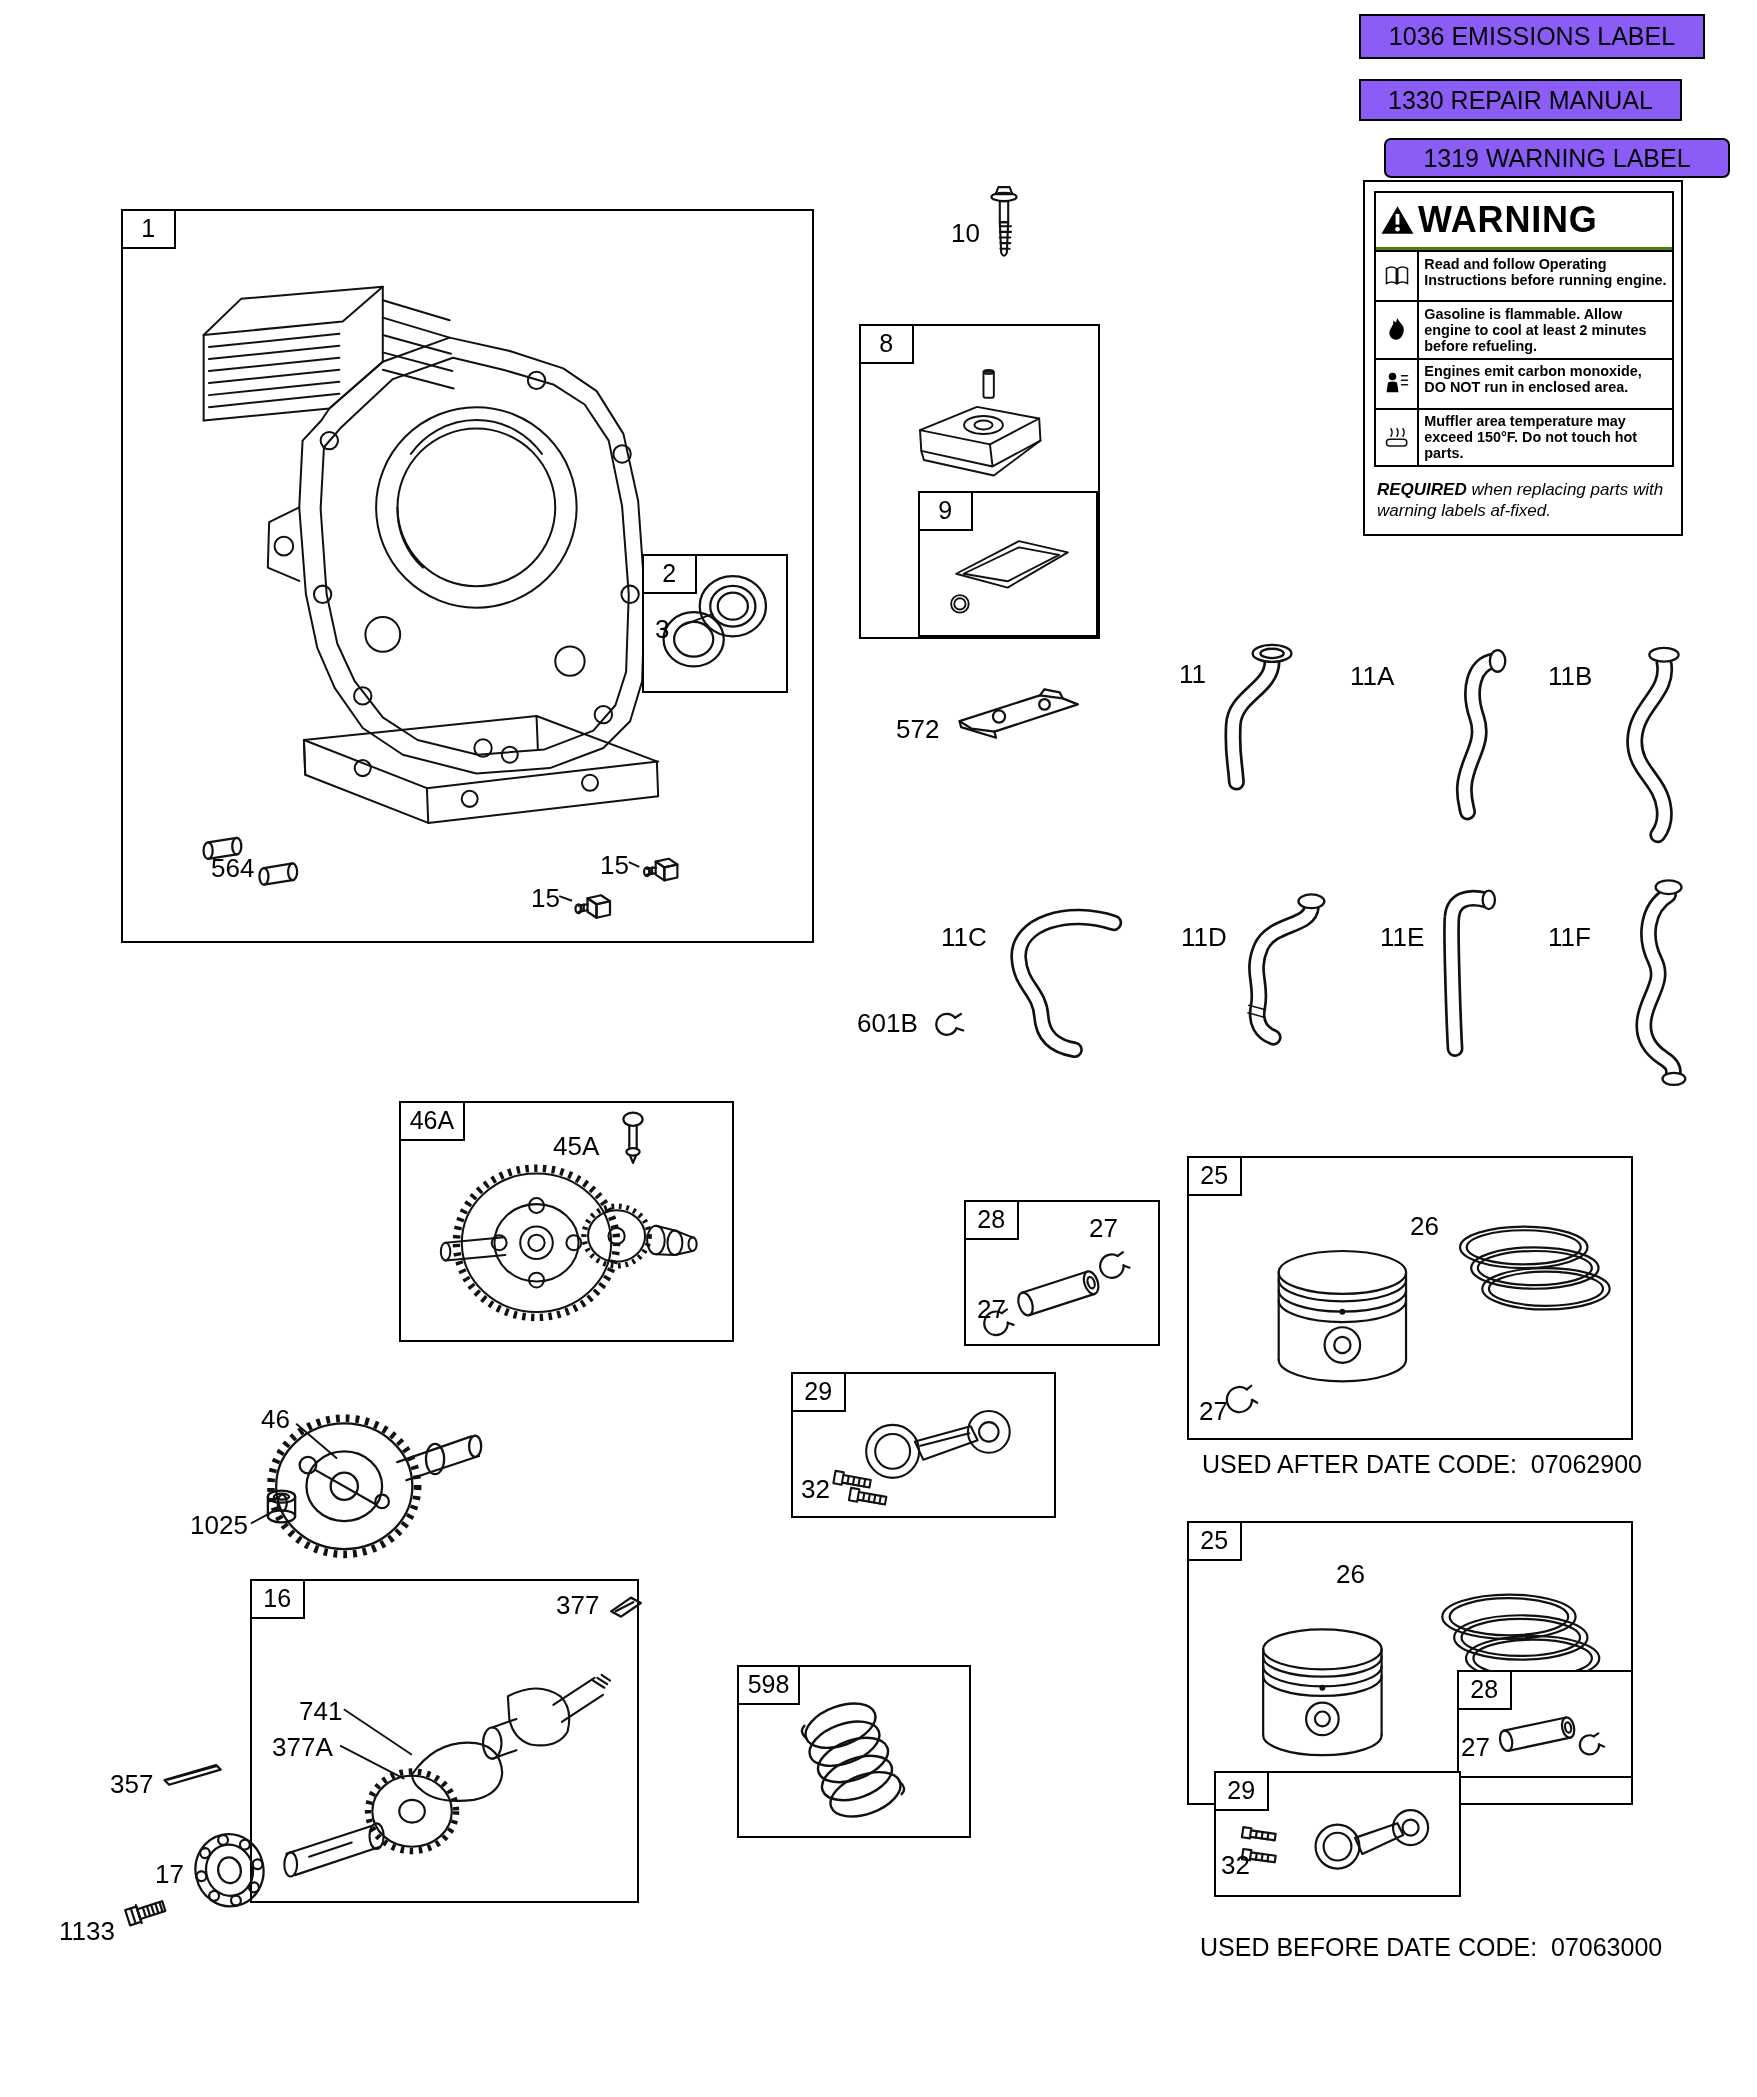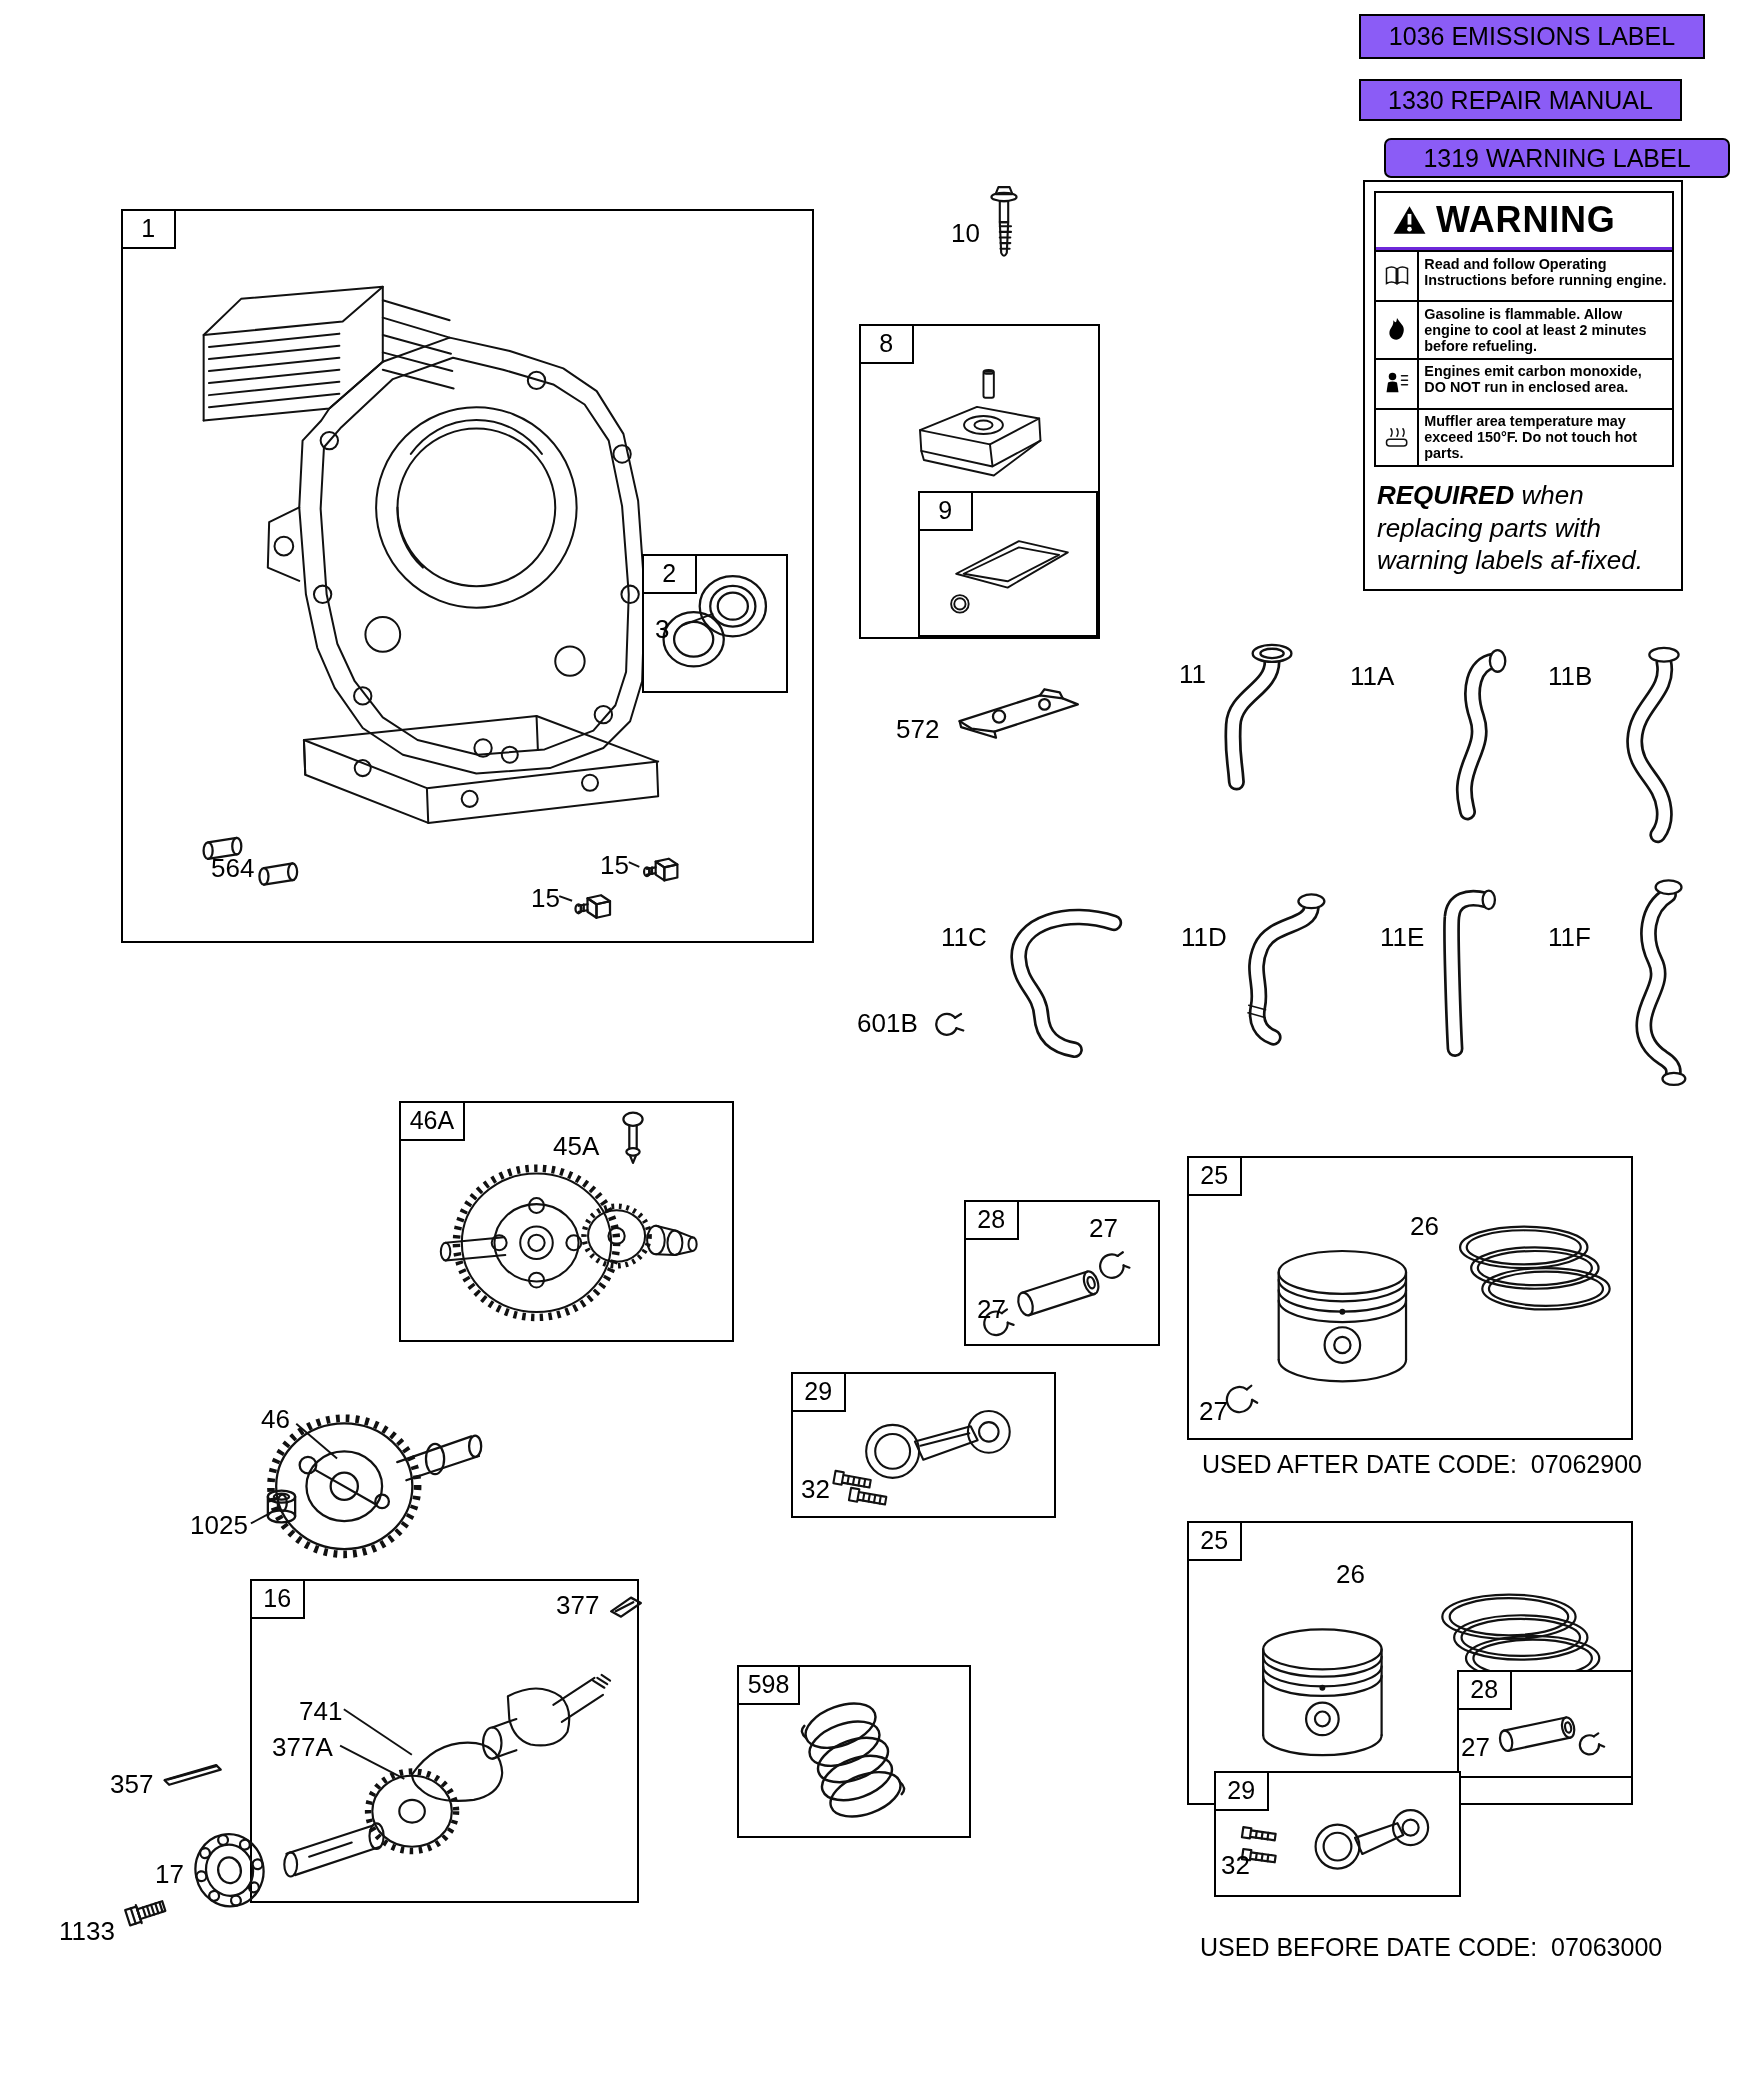--- a/index.html
+++ b/index.html
@@ -10,27 +10,27 @@
           align-items:center;justify-content:center;font-size:25px;white-space:nowrap;}
   .pbox{position:absolute;border:2.3px solid #000;background:#fff;}
   .tag{position:absolute;top:-2.3px;left:-2.3px;min-width:33px;height:36px;padding:0 9px;
        border:2.3px solid #000;background:#fff;display:flex;align-items:center;
        justify-content:center;font-size:25px;z-index:4;}
   .co{position:absolute;font-size:26px;white-space:nowrap;z-index:5;}
   .note{position:absolute;font-size:25px;white-space:pre;z-index:5;}
   
   .warn-outer{position:absolute;border:2.3px solid #000;background:#fff;padding:9px 9px 12px 9px;}
   .warn-graphic{border:2.3px solid #000;background:#fff;width:296px;}
-  .warn-header{display:flex;align-items:center;gap:9px;padding:6px 16px;border-bottom:3px solid #6d28d9;}
+  .warn-header{display:flex;align-items:center;gap:3px;padding:6px 4px;border-bottom:3px solid #4d7c0f;}
   .warn-title{font-size:36px;font-weight:bold;letter-spacing:0.8px;}
   .warn-row{display:flex;border-top:2.3px solid #000;min-height:48px;}
   .warn-row:first-of-type{border-top:none;}
   .warn-ico{width:41px;border-right:2.3px solid #000;display:flex;align-items:center;justify-content:center;flex:0 0 41px;}
   .warn-txt{font-size:14.4px;font-weight:bold;line-height:16px;padding:3.8px 5.3px;}
-  .warn-req{font-size:26px;font-style:italic;line-height:1.25;margin-top:12px;padding:0 3px;}
+  .warn-req{font-size:17px;font-style:italic;line-height:1.25;margin-top:12px;padding:0 3px;}
   .warn-req b{font-style:italic;}
   
   .ln{fill:none;stroke:#111;stroke-width:3;stroke-linecap:round;stroke-linejoin:round;}
   .lnt{fill:none;stroke:#111;stroke-width:2;stroke-linecap:round;}
   .teeth{fill:none;stroke:#111;}
   .tube-o{fill:none;stroke:#111;stroke-width:22;stroke-linecap:round;}
   .tube-i{fill:none;stroke:#fff;stroke-width:15;stroke-linecap:round;}
   .cuff{fill:#fff;stroke:#111;stroke-width:3;}
   svg{display:block;overflow:visible;}
 </style>

